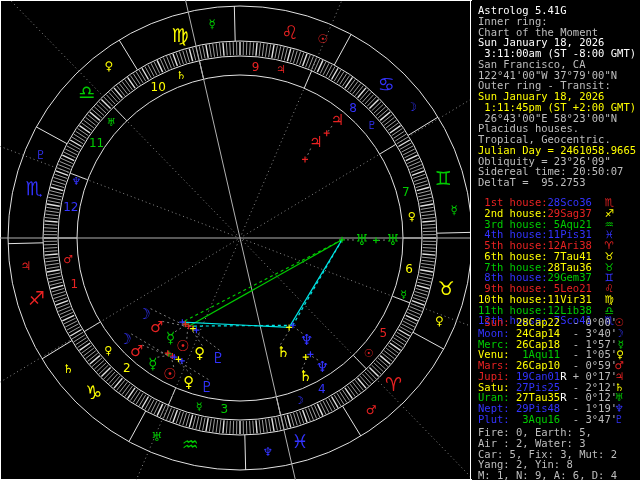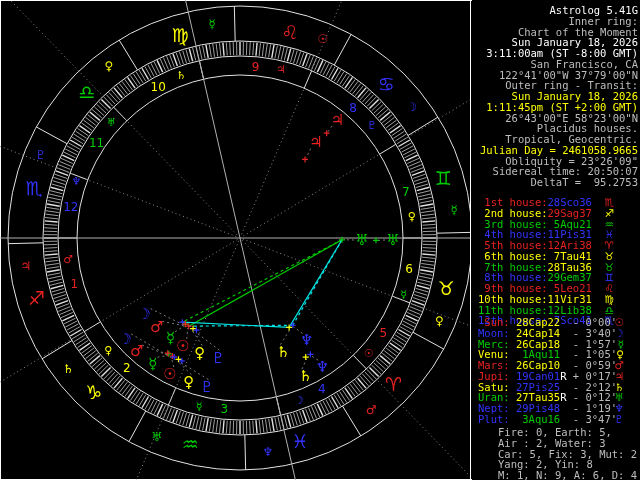--- a/index.html
+++ b/index.html
@@ -8,24 +8,24 @@
     overflow:hidden;box-shadow:inset 0 0 0 1px #ffffff;
     font-family:"DejaVu Sans Mono", monospace;
   }
   #wheel{position:absolute;left:0;top:0;}
   #separator{position:absolute;left:470px;top:0;width:1px;height:480px;background:#ffffff;}
   #panel{
     position:absolute;left:472px;top:0;width:168px;height:480px;background:#000;
     font-size:10.5px;line-height:10.75px;white-space:pre;
   }
   .blk{position:absolute;left:6px;right:2px;}
-  #info-block{top:5px;text-align:right;}
+  #info-block{top:5px;}
   #house-block{top:197px;}
   #planet-block{top:317px;}
-  #summary-block{top:427px;margin-left:20px;}
+  #summary-block{top:427px;}
   .row{height:10.75px;position:relative;}
   .g{position:absolute;font-family:"DejaVu Sans",sans-serif;font-size:10.5px;top:0;}
   .hg{right:24px;}
   .pg{right:14px;}
   text{font-family:"DejaVu Sans",sans-serif;}
 </style>
 </head>
 <body>
 
 <div id="screen">

